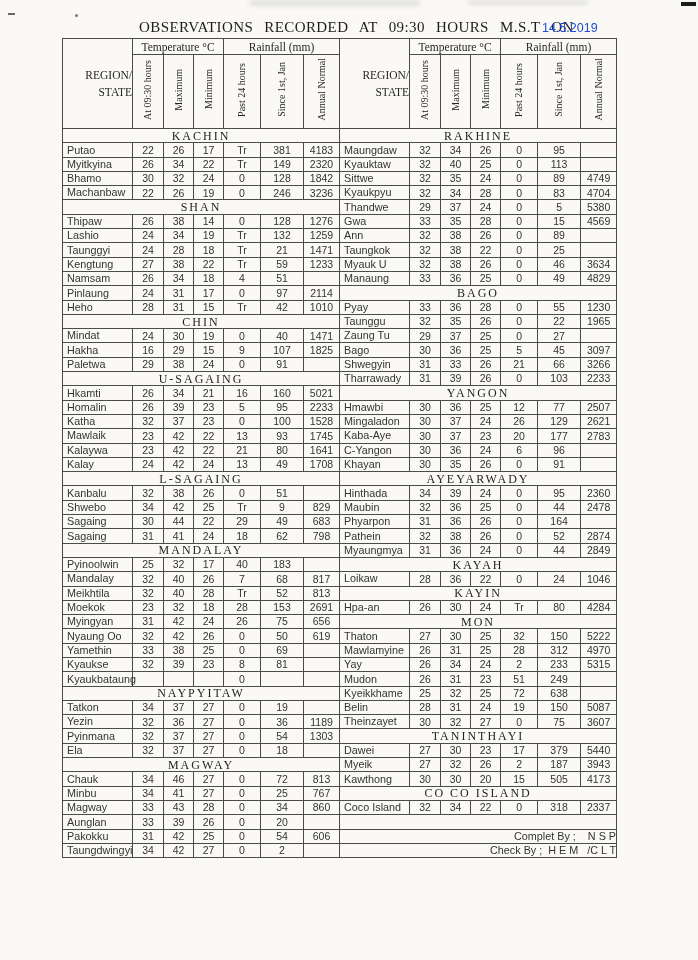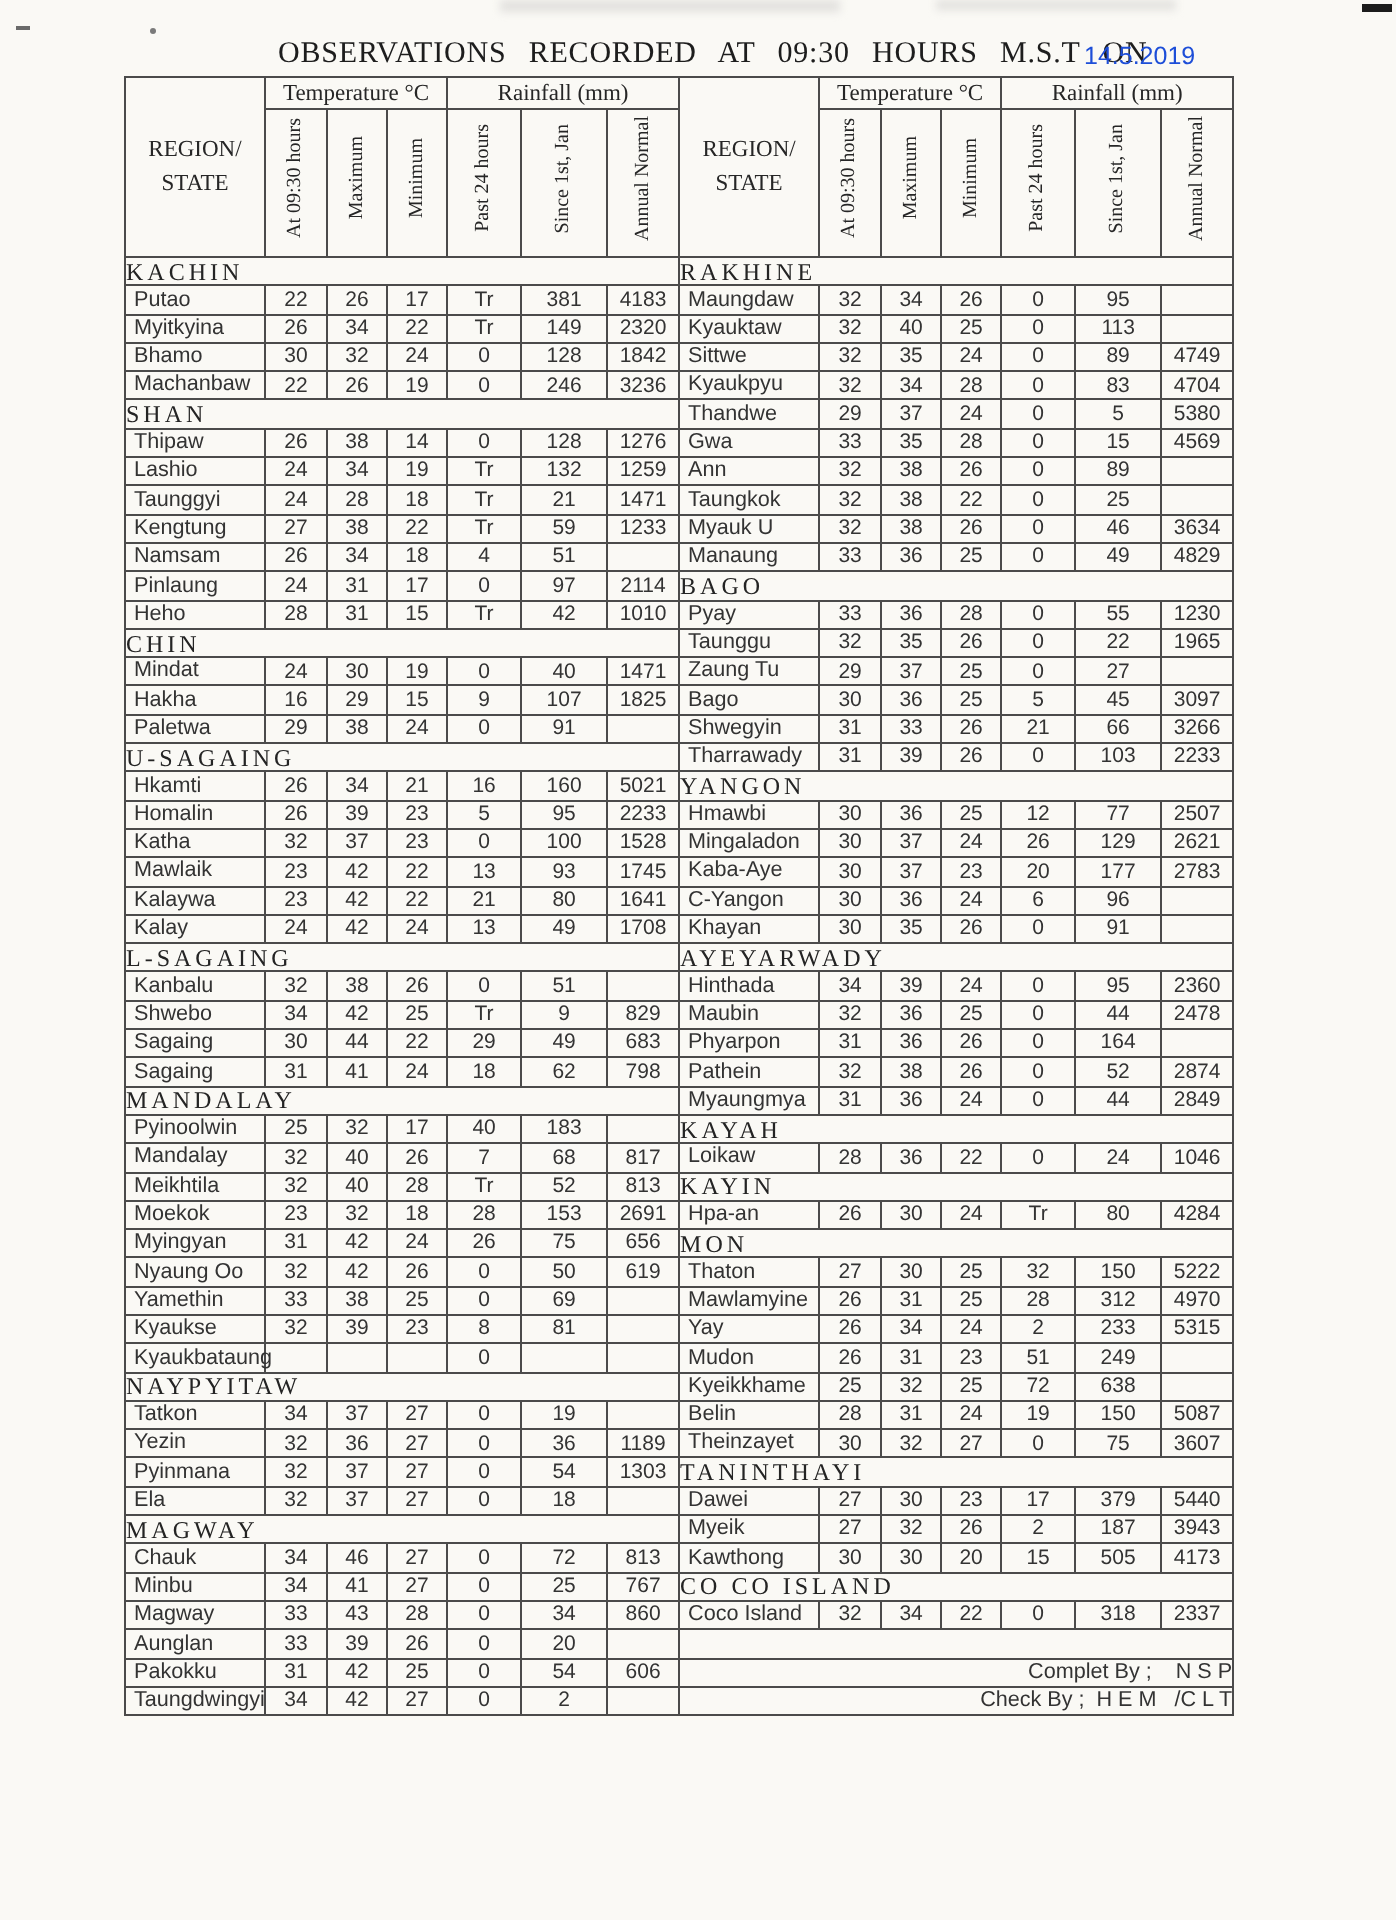--- a/index.html
+++ b/index.html
@@ -29,37 +29,37 @@
   .tables{position:absolute;top:38px;left:62px;display:flex;}
   table{border-collapse:collapse;table-layout:fixed;width:277px;}
   #right-table{margin-left:-1px;}
   th,td{border:1px solid #4b4b4b;padding:0;overflow:visible;}
 
   thead tr.ghead{height:16px;}
   thead tr.vrow{height:74px;}
   th{font-weight:400;}
   th.region{
     font-family:"Liberation Serif",serif;font-size:11.5px;line-height:1.4;
-    text-align:center;vertical-align:middle;color:#262626;
+    text-align:right;vertical-align:middle;color:#262626;
   }
   th.group-h{
     font-family:"Liberation Serif",serif;font-size:11.5px;
     text-align:center;vertical-align:middle;color:#262626;
   }
   th.vlabel{text-align:center;vertical-align:middle;}
   th.vlabel span{
     display:inline-block;writing-mode:vertical-rl;transform:rotate(180deg);
     font-family:"Liberation Serif",serif;font-size:10px;line-height:1;
     white-space:nowrap;color:#262626;padding:2px 0;
   }
 
   tbody tr{height:14.3px;}
   td.section{
     font-family:"Liberation Serif",serif;font-size:12px;letter-spacing:2px;
-    vertical-align:middle;color:#242424;line-height:1;
+    text-align:center;vertical-align:middle;color:#242424;line-height:1;
   }
   td.station{
     font-size:10.8px;text-align:left;padding-left:4px;
     white-space:nowrap;line-height:1;vertical-align:middle;color:#333;
   }
   td.val{font-size:10.5px;text-align:center;line-height:1;vertical-align:middle;color:#333;}
   td.foot{
     font-size:10.8px;text-align:right;padding-left:4px;
     white-space:pre;line-height:1;vertical-align:middle;color:#333;
   }

